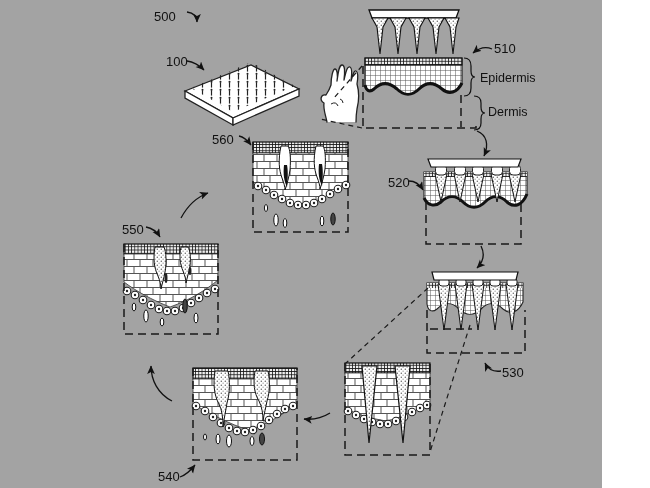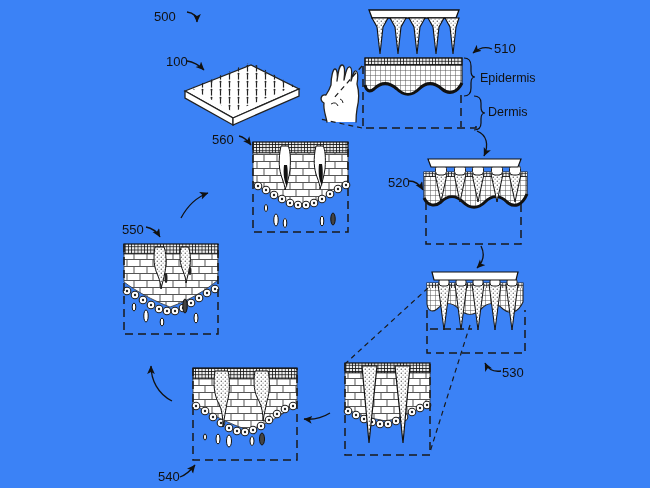--- a/index.html
+++ b/index.html
@@ -1,16 +1,16 @@
 <!DOCTYPE html>
 <html><head>
 <meta charset="utf-8">
 <style>
   html,body{margin:0;padding:0;background:#ffffff;}
-  .stage{position:relative;width:650px;height:488px;background:#3b82f6;overflow:hidden;
+  .stage{position:relative;width:602px;height:488px;background:#a3a3a3;overflow:hidden;
          font-family:"Liberation Sans", sans-serif;}
   svg text{font-family:"Liberation Sans", sans-serif;font-size:13px;fill:#111;}
   svg text.anat{font-size:12.5px;}
 </style>
 </head>
 <body>
 
 <div class="stage">
 <svg width="650" height="488" viewBox="0 0 650 488">
   <defs>

